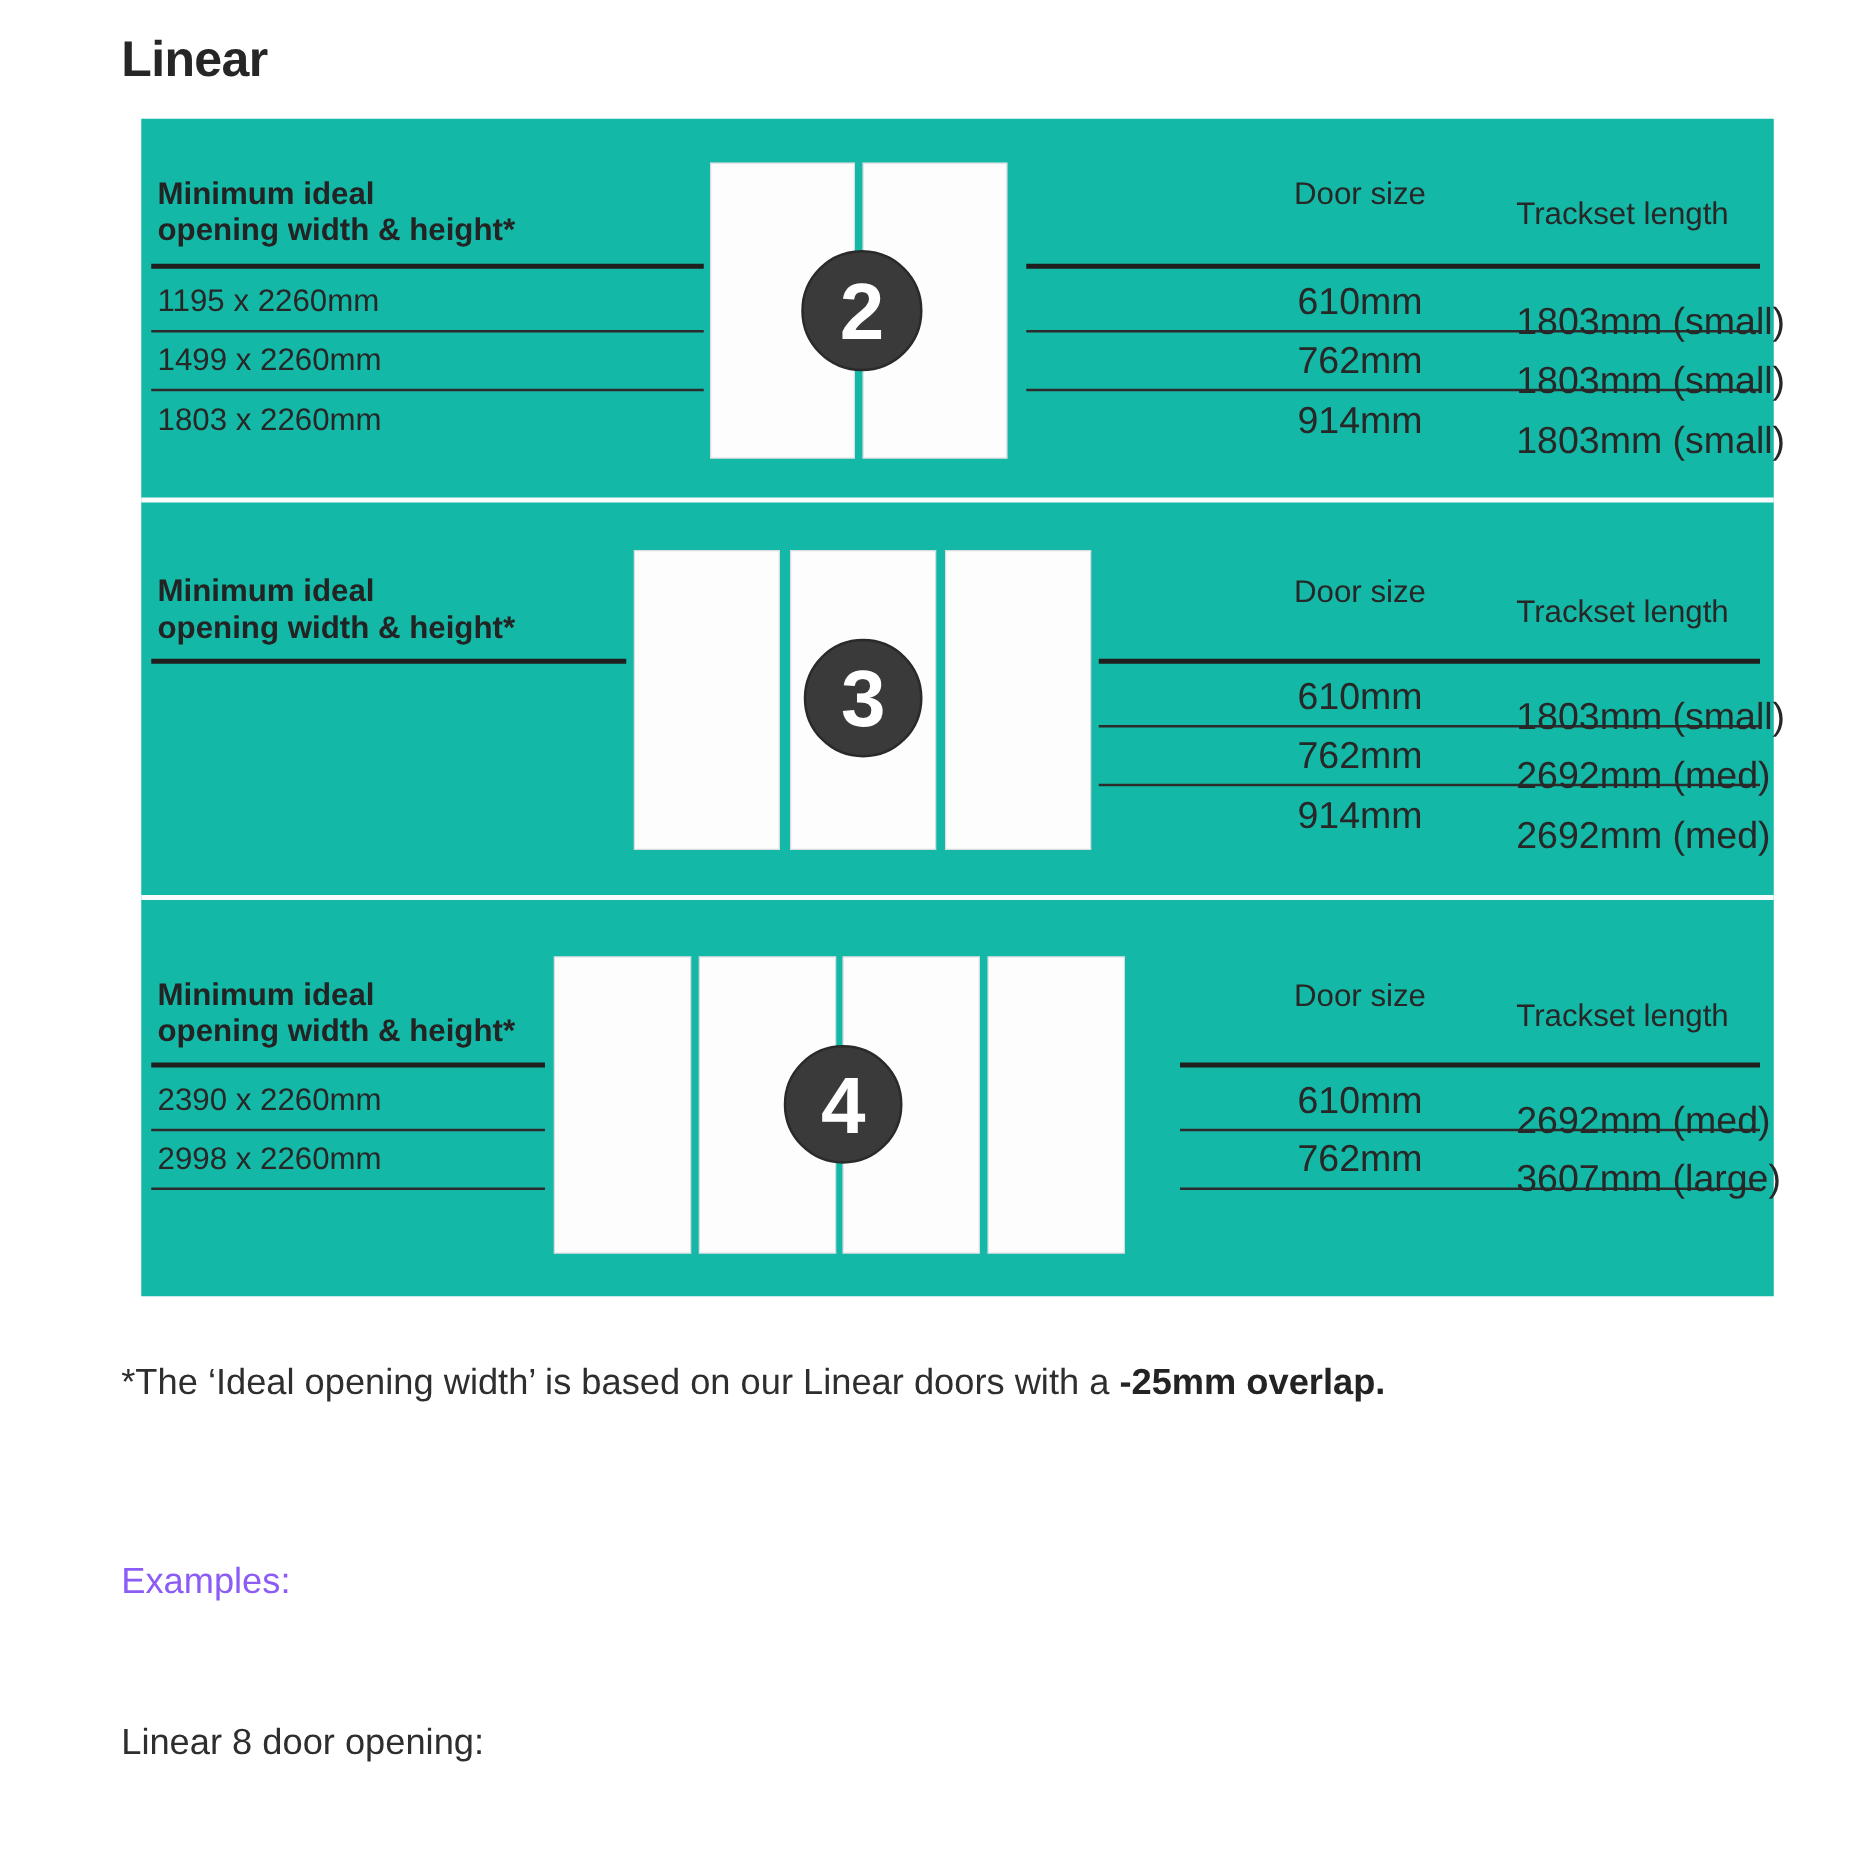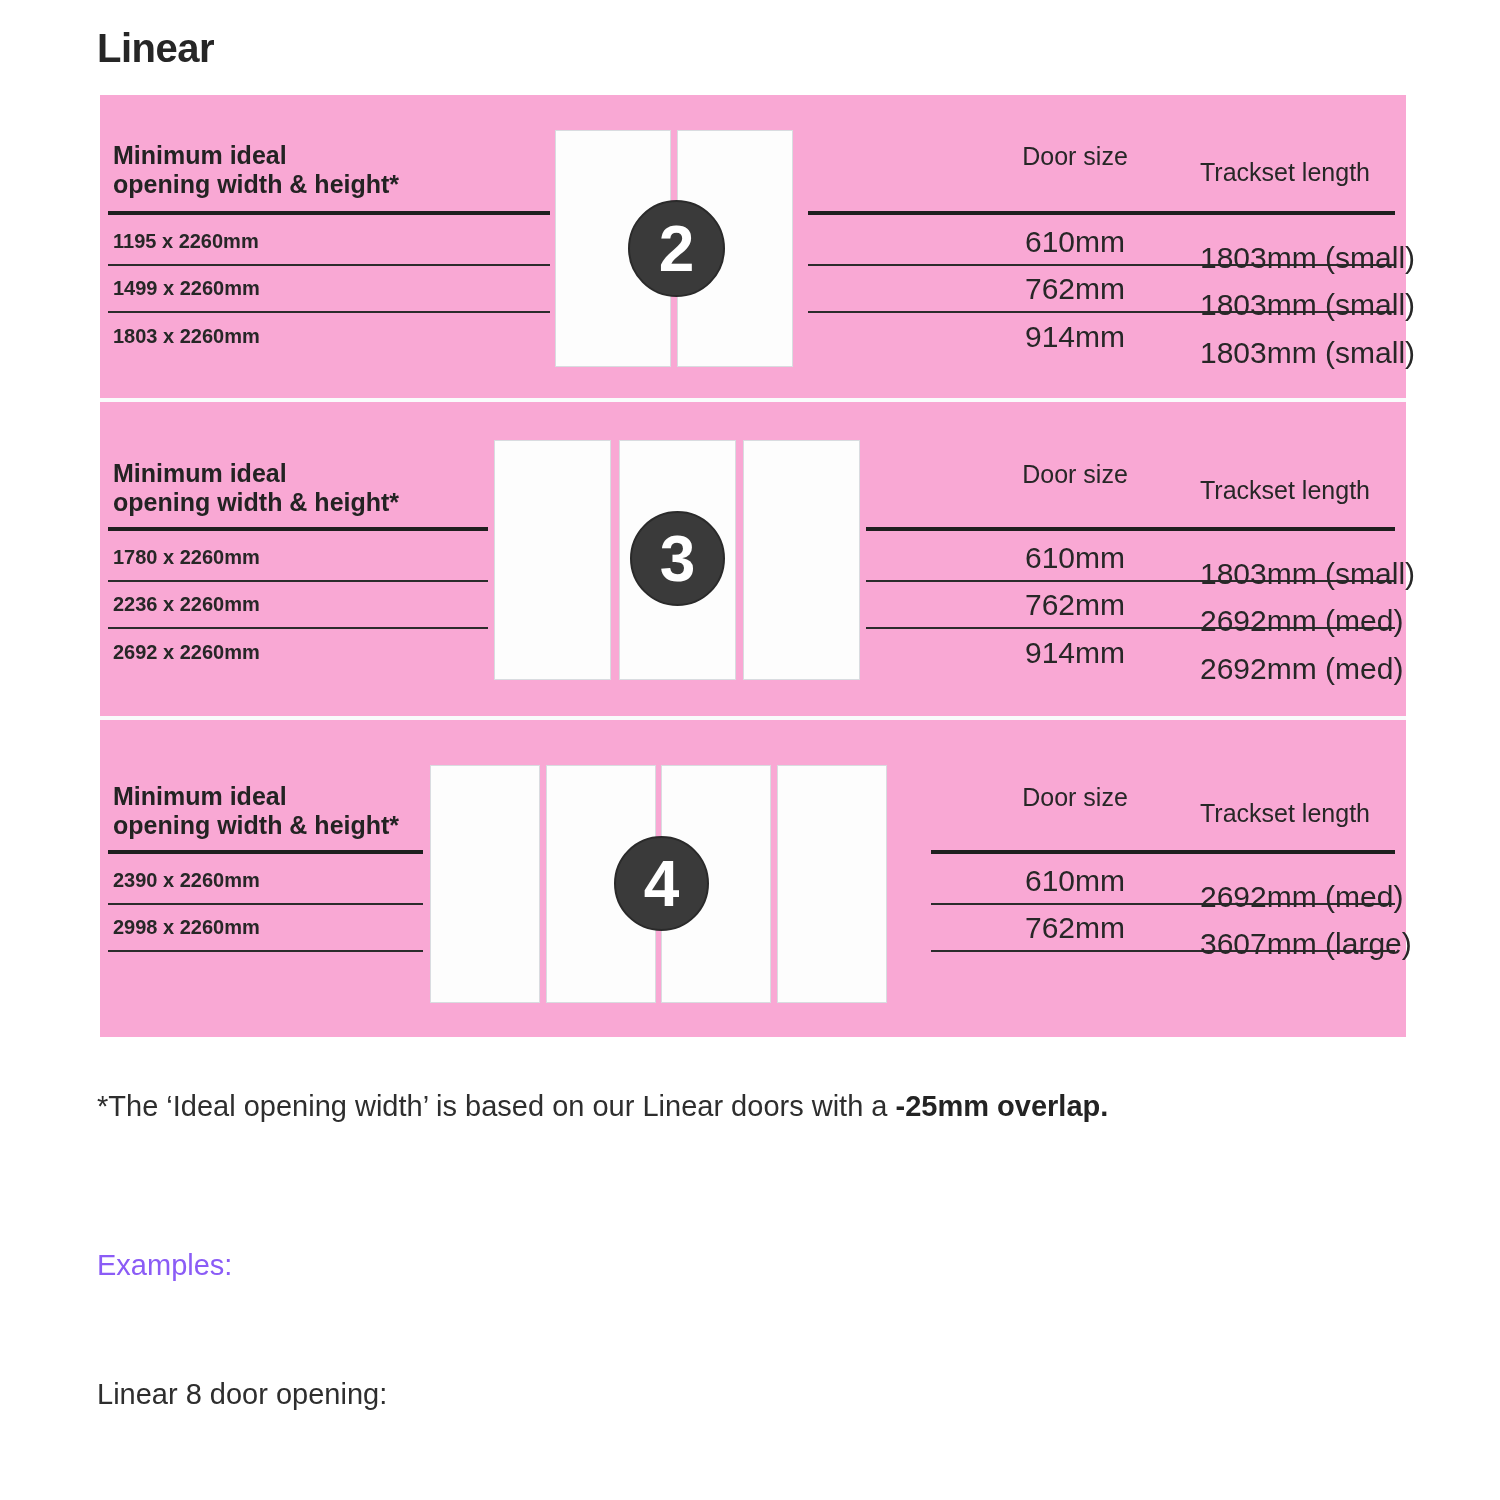--- a/index.html
+++ b/index.html
@@ -1,21 +1,21 @@
 <!DOCTYPE html>
 <html><head>
 <meta charset="utf-8">
 <style>
   html,body{margin:0;padding:0;background:#ffffff;}
   .canvas{position:relative;width:1500px;height:1500px;background:#ffffff;
           font-family:"Liberation Sans", sans-serif;color:#262626;overflow:hidden;padding-left:32px;}
 
   .title{position:absolute;left:97px;top:26px;font-size:40px;font-weight:bold;letter-spacing:-0.5px;}
 
-  .panel{position:absolute;left:100px;top:95px;width:1306px;height:942px;background:#f9a8d4;}
+  .panel{position:absolute;left:113px;top:95px;width:1306px;height:942px;background:#14b8a6;}
 
   .divider{position:absolute;left:0;width:100%;height:4px;background:#fafbfc;}
   .d1{top:303px}.d2{top:621px}
 
   
   .lh{position:absolute;left:13px;font-size:25px;font-weight:bold;line-height:29px;color:#232323;}
   .lh1{top:46px}.lh2{top:364px}.lh3{top:687px}
 
   
   .rule{position:absolute;height:4px;background:#1f1f1f;}
@@ -24,22 +24,22 @@
   .lrule3{left:8px;top:755px;width:315px}
   .rrule1{left:708px;top:116px;width:587px}
   .rrule2{left:766px;top:432px;width:529px}
   .rrule3{left:831px;top:755px;width:464px}
 
   
   .lrows{position:absolute;left:8px;}
   .lrows1{top:124px;width:442px}
   .lrows2{top:440px;width:380px}
   .lrows3{top:763px;width:315px}
-  .row{height:47px;display:flex;align-items:center;font-size:20px;padding-left:5px;
-       box-sizing:border-box;color:#272727;font-weight:bold;}
+  .row{height:47px;display:flex;align-items:center;font-size:25px;padding-left:5px;
+       box-sizing:border-box;color:#272727;}
   .sep{border-bottom:2px solid #2c2c2c;}
 
   
   .rhead{position:absolute;height:29px;font-size:25px;color:#272727;}
   .rhead1{left:708px;top:46px;width:587px}
   .rhead2{left:766px;top:364px;width:529px}
   .rhead3{left:831px;top:687px;width:464px}
 
   .rrows{position:absolute;}
   .rrows1{left:708px;top:124px;width:587px}
@@ -119,25 +119,20 @@
       </div>
     </div>
 
     <div class="divider d1"></div>
 
     <div class="lh lh2">
       <div>Minimum ideal</div>
       <div>opening width &amp; height*</div>
     </div>
     <div class="rule lrule2"></div>
-    <div class="lrows lrows2">
-      <div class="row sep">1780 x 2260mm</div>
-      <div class="row sep">2236 x 2260mm</div>
-      <div class="row">2692 x 2260mm</div>
-    </div>
 
     <div class="door-panel s2d" style="left:394px"></div>
     <div class="door-panel s2d" style="left:519px"></div>
     <div class="door-panel s2d" style="left:643px"></div>
     <div class="badge b2">3</div>
 
     <div class="rhead rhead2 off2">
       <span class="cell-door">Door size</span>
       <span class="cell-track">Trackset length</span>
     </div>

